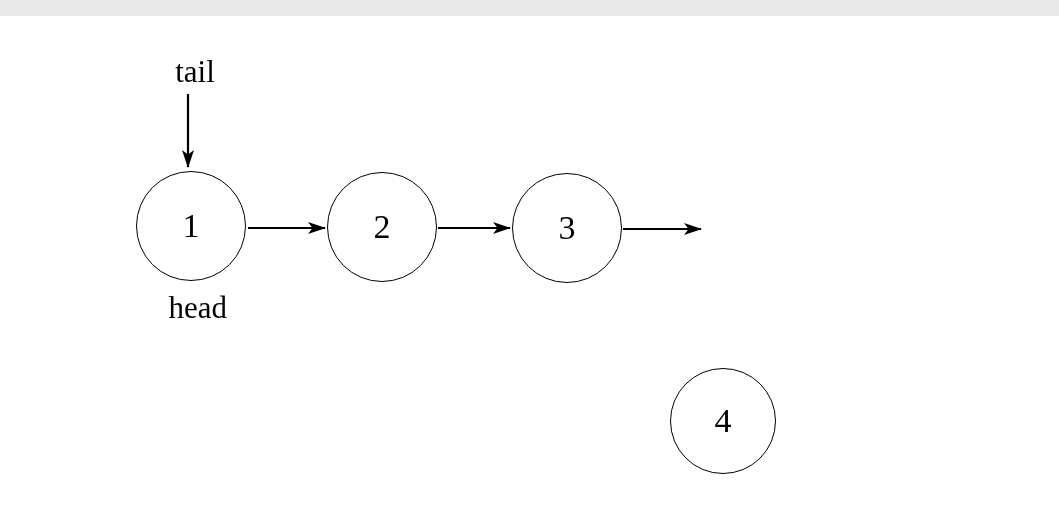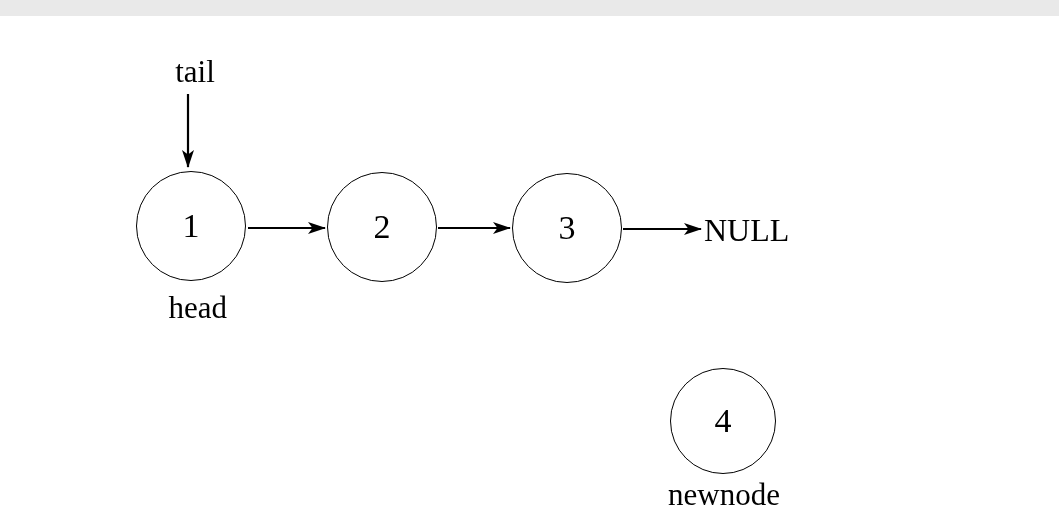--- a/index.html
+++ b/index.html
@@ -75,21 +75,19 @@
   <div class="label label-head">head</div>
 
   <div class="node node-2">
     <span>2</span>
   </div>
 
   <div class="node node-3">
     <span>3</span>
   </div>
 
-  <div class="label label-null">NULL</div>
 
   <div class="node node-4">
     <span>4</span>
   </div>
 
-  <div class="label label-newnode">newnode</div>
 
 </div>
 
 </body></html>

